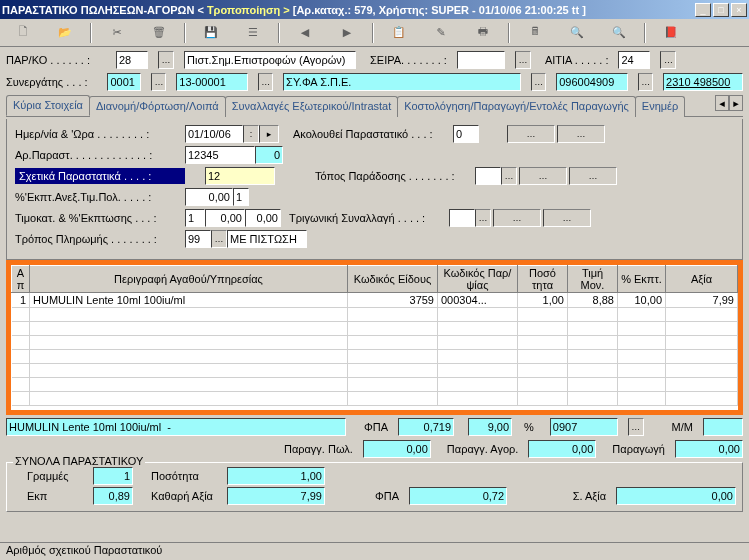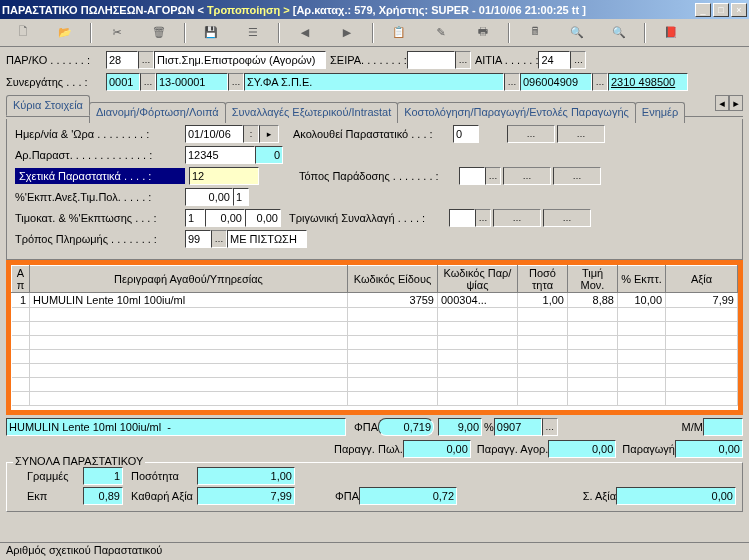--- a/index.html
+++ b/index.html
@@ -6,28 +6,28 @@
   body { width: 749px; height: 560px; background: #d4d0c8; overflow: hidden; }
   .titlebar { height: 19px; background: linear-gradient(to right, #0a246a, #a6caf0); color: #fff; display: flex; align-items: center; justify-content: space-between; padding: 0 2px; }
   .titlebar-text { font-weight: bold; white-space: nowrap; overflow: hidden; }
   .titlebar-text .em { color: #ffff80; }
   .wbtns { display: flex; gap: 2px; }
   .wbtn { width: 16px; height: 14px; background: #d4d0c8; border: 1px solid #fff; border-right-color: #404040; border-bottom-color: #404040; display: flex; align-items: center; justify-content: center; font-size: 9px; }
   .toolbar { height: 28px; border-bottom: 1px solid #808080; display: flex; align-items: center; padding: 2px 4px; gap: 4px; background: #d4d0c8; }
   .tbtn { width: 38px; height: 22px; display: flex; align-items: center; justify-content: center; color: #606060; }
   .tsep { width: 1px; height: 20px; border-left: 1px solid #808080; border-right: 1px solid #fff; margin: 0 2px; }
   .content { padding: 4px 6px; }
-  .row { display: flex; align-items: center; margin-bottom: 4px; gap: 0; }
+  .row { display: flex; align-items: center; margin-bottom: 4px; gap: 10px; }
   .lbl { color: #000; white-space: nowrap; }
   input.field { height: 18px; border: 1px solid #404040; background: #fff; padding: 0 2px; border-right-color: #fff; border-bottom-color: #fff; }
   .cyan { background: #9dfbfb !important; }
   .yellow { background: #ffffc8 !important; }
   .lookup { width: 16px; height: 18px; border: 1px solid #fff; border-left-color: #404040; border-top-color: #808080; background: #d4d0c8; display: inline-flex; align-items: center; justify-content: center; font-size: 9px; }
   .tabs { display: flex; border-bottom: 1px solid #808080; margin: 4px 0 2px 0; position: relative; }
-  .tab { padding: 3px 6px 4px 6px; border: 1px solid #808080; border-bottom: none; background: #d4d0c8; color: #30558a; margin-right: -1px; border-top-left-radius: 3px; border-top-right-radius: 3px; position: relative; top: 7px; white-space: nowrap; }
+  .tab { padding: 3px 6px 4px 6px; border: 1px solid #808080; border-bottom: none; background: #d4d0c8; color: #30558a; margin-right: -1px; border-top-left-radius: 3px; border-top-right-radius: 3px; position: relative; top: 1px; white-space: nowrap; }
   .tab.active { background: #d4d0c8; border-bottom: 1px solid #d4d0c8; top: 0; z-index: 2; }
   .tabnav { width: 14px; height: 16px; display: flex; align-items: center; justify-content: center; border: 1px solid #808080; background: #d4d0c8; }
   .panel { border: 1px solid #808080; border-top: none; padding: 6px 8px 8px 8px; min-height: 120px; }
   .frow { display: flex; align-items: center; margin-bottom: 3px; }
   .flbl { width: 170px; color: #000; }
   .highlight { background: #000080; color: #fff; padding: 2px 4px; display: inline-block; width: 170px; }
   .grid { border: 5px solid #f97316; background: #fff; height: 155px; overflow: hidden; }
   table.gtable { width: 100%; border-collapse: collapse; }
   table.gtable th { background: #d4d0c8; border: 1px solid #808080; border-top-color: #fff; border-left-color: #fff; padding: 1px 3px; font-weight: normal; }
   table.gtable td { border-right: 1px solid #d0d0d0; border-bottom: 1px solid #d0d0d0; padding: 1px 3px; height: 14px; }
@@ -127,21 +127,21 @@
       <button class="lookup" style="width:48px">…</button>
       <button class="lookup" style="width:48px;margin-left:2px">…</button>
     </div>
     <div class="frow">
       <span class="flbl">Αρ.Παραστ. . . . . . . . . . . . . :</span>
       <input class="field" style="width: 70px;" value="12345">
       <input class="field cyan ra" style="width: 28px;" value="0">
     </div>
     <div class="frow">
       <span class="highlight">Σχετικά Παραστατικά . . . . :</span>
-      <input class="field yellow" style="width: 70px; margin-left: 4px;" value="12">
+      <input class="field yellow" style="width: 70px; margin-left: 20px;" value="12">
       <span class="lbl" style="margin-left:40px;width:160px">Τόπος Παράδοσης . . . . . . . :</span>
       <input class="field" style="width: 26px;">
       <button class="lookup">…</button>
       <button class="lookup" style="width:48px;margin-left:2px">…</button>
       <button class="lookup" style="width:48px;margin-left:2px">…</button>
     </div>
     <div class="frow">
       <span class="flbl">%'Εκπτ.Ανεξ.Τιμ.Πολ. . . . . :</span>
       <input class="field ra" style="width: 48px;" value="0,00">
       <input class="field" style="width: 16px;" value="1">
@@ -267,24 +267,24 @@
             <td></td>
             <td></td>
           </tr>
       </tbody>
     </table>
   </div>
 
   <div class="row" style="margin-top:3px">
     <input class="field cyan" style="width: 340px;" value="HUMULIN Lente 10ml 100iu/ml  -">
     <span class="lbl" style="margin-left:8px">ΦΠΑ</span>
-    <input class="field cyan ra" style="width: 56px; border-radius: 8px;" value="0,719">
+    <input class="field cyan ra" style="width: 56px;" value="0,719">
     <input class="field cyan ra" style="width: 44px; margin-left: 4px;" value="9,00">
     <span class="lbl" style="margin-left:2px">%</span>
-    <input class="field cyan" style="width: 48px; margin-left: 0;" value="0907">
+    <input class="field cyan" style="width: 68px; margin-left: 6px;" value="0907">
     <button class="lookup">…</button>
     <span class="lbl" style="margin-left:auto">Μ/Μ</span>
     <input class="field cyan" style="width: 40px;">
   </div>
   <div class="row">
     <span style="flex:1"></span>
     <span class="lbl">Παραγγ. Πωλ.</span>
     <input class="field cyan ra" style="width: 68px;" value="0,00">
     <span class="lbl" style="margin-left:6px">Παραγγ. Αγορ.</span>
     <input class="field cyan ra" style="width: 68px;" value="0,00">

